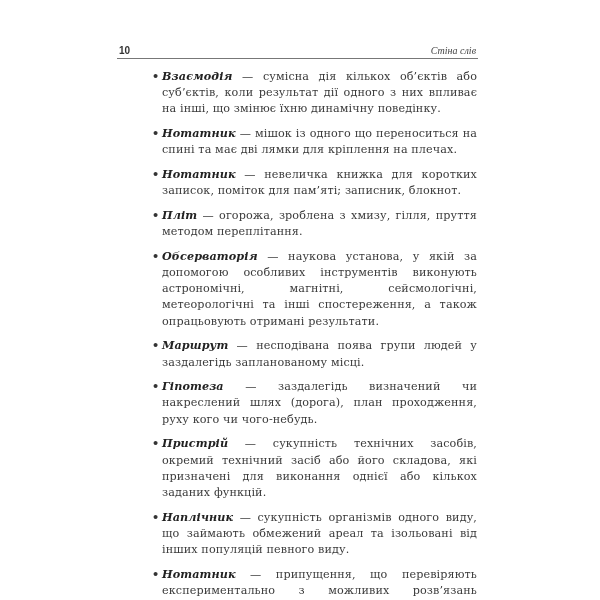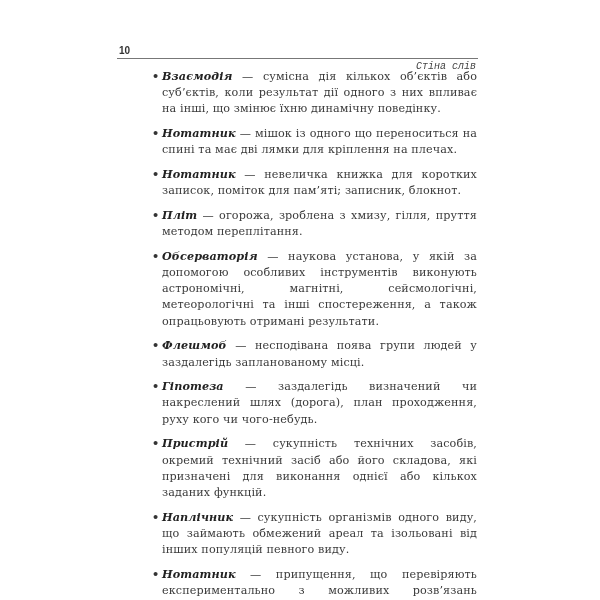--- a/index.html
+++ b/index.html
@@ -31,24 +31,24 @@
     .page-number {
       position: absolute;
       left: 2px;
       top: 1px;
       font-weight: bold;
       color: #333;
     }
     .chapter-title {
       position: absolute;
       right: 2px;
-      top: 17px;
+      top: 1px;
       font-style: italic;
       color: #444;
-      font-family: Liberation Mono, monospace;
+      font-family: Liberation Serif, serif;
     }
     .entries {
       position: absolute;
       left: 150px;
       top: 68px;
       width: 327px;
       margin: 0;
       padding: 0;
       list-style: none;
       font-family: "DejaVu Serif", serif;
@@ -97,21 +97,21 @@
     <li class="entry">
       <span class="bullet">•</span><span class="term">Нотатник</span><span class="dash"> — </span><span>невеличка книжка для коротких записок, поміток для пам’яті; записник, блокнот.</span>
     </li>
     <li class="entry">
       <span class="bullet">•</span><span class="term">Пліт</span><span class="dash"> — </span><span>огорожа, зроблена з хмизу, гілля, пруття методом переплітання.</span>
     </li>
     <li class="entry">
       <span class="bullet">•</span><span class="term">Обсерваторія</span><span class="dash"> — </span><span>наукова установа, у якій за допомогою особливих інструментів виконують астрономічні, магнітні, сейсмологічні, метеорологічні та інші спостереження, а також опрацьовують отримані результати.</span>
     </li>
     <li class="entry">
-      <span class="bullet">•</span><span class="term">Флешмоб</span><span class="dash"> — </span><span>несподівана поява групи людей у заздалегідь запланованому місці.</span>
+      <span class="bullet">•</span><span class="term">Маршрут</span><span class="dash"> — </span><span>несподівана поява групи людей у заздалегідь запланованому місці.</span>
     </li>
     <li class="entry">
       <span class="bullet">•</span><span class="term">Гіпотеза</span><span class="dash"> — </span><span>заздалегідь визначений чи накреслений шлях (дорога), план проходження, руху кого чи чого-небудь.</span>
     </li>
     <li class="entry">
       <span class="bullet">•</span><span class="term">Пристрій</span><span class="dash"> — </span><span>сукупність технічних засобів, окремий технічний засіб або його складова, які призначені для виконання однієї або кількох заданих функцій.</span>
     </li>
     <li class="entry">
       <span class="bullet">•</span><span class="term">Наплічник</span><span class="dash"> — </span><span>сукупність організмів одного виду, що займають обмежений ареал та ізольовані від інших популяцій певного виду.</span>
     </li>

